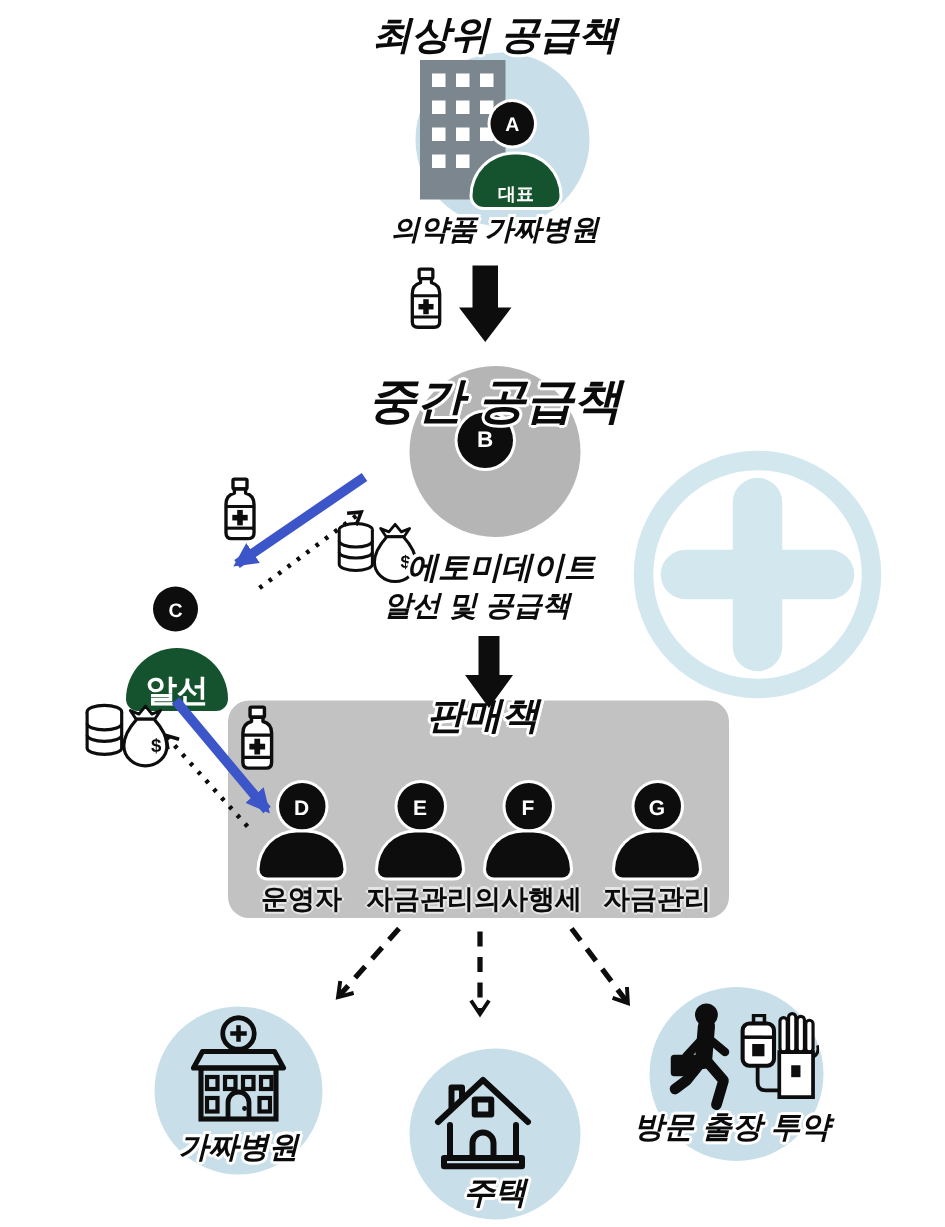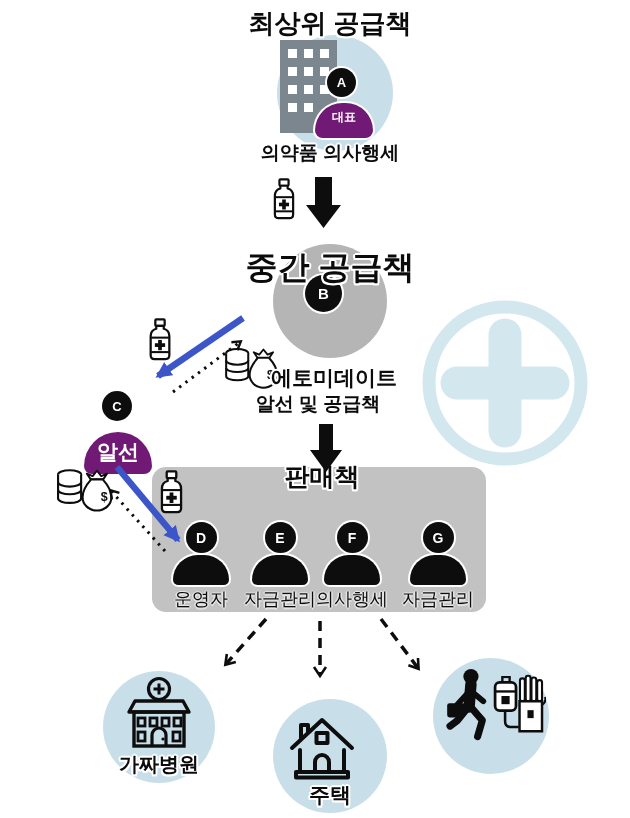--- a/index.html
+++ b/index.html
@@ -2,31 +2,31 @@
 <html><head>
 <meta charset="utf-8">
 <style>
   html,body{margin:0;padding:0;background:#fff;}
   #stage{position:relative;width:630px;height:818px;background:#ffffff;overflow:hidden;
          font-family:"Liberation Sans","DejaVu Sans",sans-serif;color:#0b0b0b;}
   .abs{position:absolute;}
   .circle{border-radius:50%;}
   .title{font-weight:800;text-align:center;white-space:nowrap;color:#0b0b0b;
          text-shadow:2px 0 0 #fff,-2px 0 0 #fff,0 2px 0 #fff,0 -2px 0 #fff,
-                     1.5px 1.5px 0 #fff,-1.5px -1.5px 0 #fff,1.5px -1.5px 0 #fff,-1.5px 1.5px 0 #fff;}
+                     1.5px 1.5px 0 #fff,-1.5px -1.5px 0 #fff,1.5px -1.5px 0 #fff,-1.5px 1.5px 0 #fff;font-style:italic;}
   .head{position:absolute;background:#0d0d0d;border-radius:50%;display:flex;align-items:center;
         justify-content:center;color:#fff;font-weight:800;box-shadow:0 0 0 2px #fff;}
-  .pbody{position:absolute;background:#701a75;display:flex;align-items:flex-start;justify-content:center;
+  .pbody{position:absolute;background:#14532d;display:flex;align-items:flex-end;justify-content:center;
         color:#fff;font-weight:800;box-shadow:0 0 0 2px #fff;}
   .member{position:absolute;width:110px;display:flex;flex-direction:column;align-items:center;}
   .member .mhead{width:31px;height:31px;background:#0d0d0d;border-radius:50%;display:flex;align-items:center;
         justify-content:center;color:#fff;font-weight:800;font-size:14px;box-shadow:0 0 0 2px #fff;}
   .member .mbody{width:56px;height:30px;background:#0d0d0d;border-radius:28px 28px 6px 6px;margin-top:2px;
         box-shadow:0 0 0 2px #fff;}
-  .member .mlabel{font-size:18px;font-weight:400;margin-top:2px;white-space:nowrap;
+  .member .mlabel{font-size:18px;font-weight:700;margin-top:2px;white-space:nowrap;
         text-shadow:1.5px 0 0 #e6e6e6,-1.5px 0 0 #e6e6e6,0 1.5px 0 #e6e6e6,0 -1.5px 0 #e6e6e6;}
   svg{display:block;}
 </style>
 </head>
 <body>
 
 <div id="stage">
 
   <svg width="0" height="0" style="position:absolute">
     <defs>
@@ -77,21 +77,21 @@
 
   <div class="head" style="left:327px;top:68px;width:29px;height:29px;font-size:13px">
     <span>A</span>
   </div>
   <div class="pbody" style="left:315px;top:103px;width:58px;height:29px;border-radius:29px 29px 8px 8px;font-size:12px;padding-top:6px">
     <span>대표</span>
   </div>
 
   <div class="abs title" style="left:230px;top:6px;width:200px;font-size:26px">최상위 공급책</div>
 
-  <div class="abs title" style="left:230px;top:140px;width:200px;font-size:19px">의약품 의사행세</div>
+  <div class="abs title" style="left:230px;top:140px;width:200px;font-size:19px">의약품 가짜병원</div>
 
   <svg class="abs" style="left:270px;top:178px" width="28" height="42">
       <use href="#sym-bottle"></use>
     </svg>
 
   <div class="abs circle" style="left:273px;top:244px;width:114px;height:114px;background:#b5b5b5"></div>
 
   <div class="head" style="left:305px;top:275px;width:37px;height:37px;font-size:15px">
     <span>B</span>
   </div>
@@ -242,14 +242,15 @@
     <g stroke="#0d0d0d" fill="#fff">
       <rect x="4.5" y="8" width="5.5" height="26" rx="2.7" stroke-width="2.4"></rect>
       <rect x="11" y="5" width="5.5" height="29" rx="2.7" stroke-width="2.4"></rect>
       <rect x="17.5" y="7" width="5.5" height="27" rx="2.7" stroke-width="2.4"></rect>
       <rect x="24" y="10" width="5.5" height="24" rx="2.7" stroke-width="2.4"></rect>
       <path d="M4 68 V34 h25.5 V68 z" stroke-width="2.8"></path>
       <path d="M29.5 38 q5 -3 3.5 -9" fill="none" stroke-width="2.4"></path>
     </g>
     <rect x="13" y="44" width="7" height="9" fill="#0d0d0d"></rect>
   </svg>
+  <div class="abs title" style="left:398px;top:738px;width:180px;font-size:20px;z-index:7">방문 출장 투약</div>
 
 </div>
 
 </body></html>

